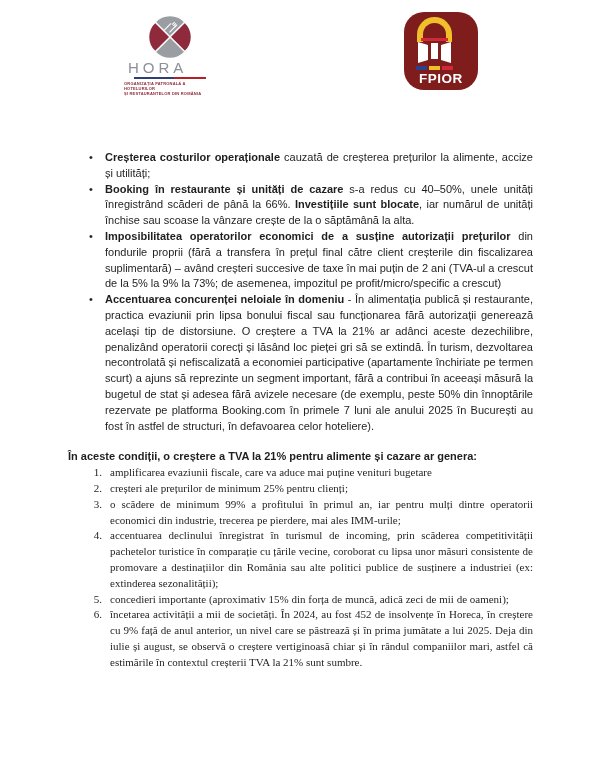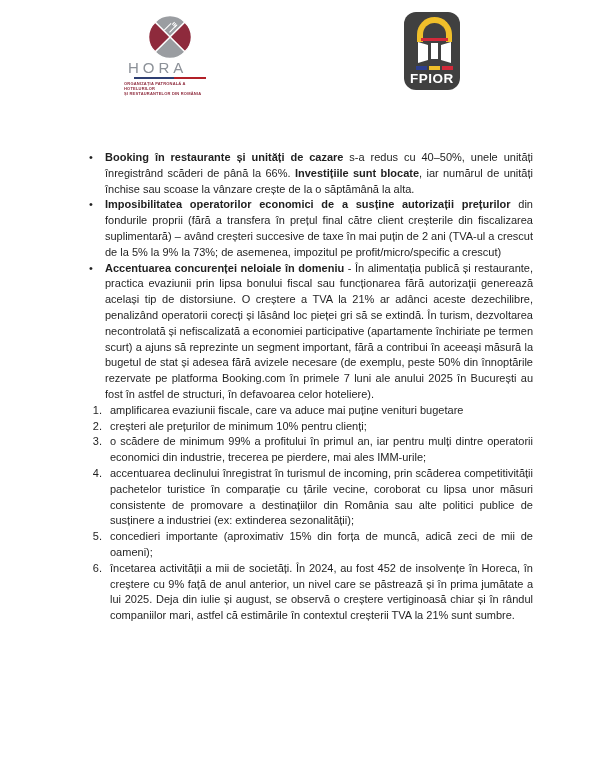--- a/index.html
+++ b/index.html
@@ -22,41 +22,41 @@
   .fihr-circle{left:2px;top:3px;width:60px;height:60px;border:1.3px solid #c9a24b;border-radius:50%;}
   .fihr-35{left:6px;top:0;font-size:40px;line-height:44px;font-weight:bold;font-style:italic;color:#c8a04a;letter-spacing:-2px;}
   .fihr-ani{left:58px;top:14px;background:#c8a04a;color:#fff;font-size:5.5px;line-height:7px;font-weight:bold;padding:1px 3px;border-radius:2px;letter-spacing:.5px;}
   .fihr-name{left:34px;top:32px;font-size:27px;line-height:27px;font-weight:800;color:#2b4da0;white-space:nowrap;}
   .flag{display:inline-block;position:relative!important;width:8px;height:20px;margin:0 1px;border-radius:2px 2px 0 0;
         background:linear-gradient(to right,#27348b 0 33%,#fcd116 33% 66%,#ce1126 66% 100%);vertical-align:baseline;}
   .fihr-swoosh{right:0;top:54px;width:20px;height:9px;border-bottom:2px solid #c8a04a;border-radius:0 0 100% 100%;transform:rotate(-14deg);}
   .fihr-membru{left:36px;top:62px;font-size:4px;line-height:5px;color:#888;}
   .fihr-affil{left:30px;top:68px;font-size:4.8px;line-height:6px;color:#7d3a44;letter-spacing:.3px;white-space:nowrap;}
   
-  .fpior{left:404px;top:12px;width:56px;height:78px;background:#404040;border-radius:12px;}
+  .fpior{left:404px;top:12px;width:74px;height:78px;background:#7f1d1d;border-radius:20px;}
   .fpior *{position:absolute;}
   .fpior-arch{left:13px;top:5px;width:35px;height:25px;border:6px solid #f0bf2a;border-bottom:none;border-radius:18px 18px 0 0;box-sizing:border-box;}
   .fpior-lintel{left:17px;top:26px;width:27px;height:3px;background:#d2293a;}
   .fpior-door-l{left:14px;top:30px;width:10px;height:21px;background:#fff;clip-path:polygon(0 0,100% 14%,100% 86%,0 100%);}
   .fpior-door-r{left:37px;top:30px;width:10px;height:21px;background:#fff;clip-path:polygon(0 14%,100% 0,100% 100%,0 86%);}
   .fpior-door-c{left:27px;top:31px;width:7px;height:16px;background:#fff;}
   .fpior-bar{top:54px;width:11px;height:3.5px;}
   .fpior-bar.b1{left:12px;background:#2d3f8f;}
   .fpior-bar.b2{left:25px;background:#f0bf2a;}
   .fpior-bar.b3{left:38px;background:#d2293a;}
   .fpior-name{left:0;right:0;bottom:4px;text-align:center;color:#fff;font-weight:bold;font-size:13.5px;letter-spacing:.5px;}
   
   .content{position:absolute;top:136px;left:68px;width:465px;font-size:11px;line-height:15.8px;text-align:justify;}
   .content p{margin:0;}
   .b{font-weight:bold;}
   .heading{font-weight:bold;margin-top:15px!important;}
   ul.bullets{margin:14px 0 0;padding:0;list-style:none;}
   ul.bullets li{position:relative;padding-left:37px;}
   ul.bullets li::before{content:"\2022";position:absolute;left:21px;top:0;}
-  ol.numbered{margin:0;padding:0;list-style:none;counter-reset:n;}
+  ol.numbered{margin:0;padding:0;list-style:none;counter-reset:n;font-family:Liberation Serif, serif;}
   ol.numbered li{position:relative;padding-left:42px;counter-increment:n;}
   ol.numbered li::before{content:counter(n) ".";position:absolute;left:14px;width:20px;text-align:right;}
 </style>
 </head>
 <body>
 
 <div class="page">
 
   <div class="logo hora">
     <svg width="42" height="42" viewBox="0 0 40 40">
@@ -85,29 +85,31 @@
     <div class="fpior-door-r"></div>
     <div class="fpior-bar b1"></div>
     <div class="fpior-bar b2"></div>
     <div class="fpior-bar b3"></div>
     <div class="fpior-name">FPIOR</div>
   </div>
 
   <div class="content">
 
     <ul class="bullets" id="bullet-list">
+        <li><span class="b">Creșterea costurilor operaționale</span><span> cauzată de creșterea prețurilor la alimente, accize și utilități;</span></li>
         <li><span class="b">Booking în restaurante și unități de cazare</span><span> s-a redus cu 40–50%, unele unități înregistrând scăderi de până la 66%. </span><span class="b">Investițiile sunt blocate</span><span>, iar numărul de unități închise sau scoase la vânzare crește de la o săptămână la alta.</span></li>
         <li><span class="b">Imposibilitatea operatorilor economici de a susține autorizații prețurilor</span><span> din fondurile proprii (fără a transfera în prețul final către client creșterile din fiscalizarea suplimentară) – având creșteri succesive de taxe în mai puțin de 2 ani (TVA-ul a crescut de la 5% la 9% la 73%; de asemenea, impozitul pe profit/micro/specific a crescut)</span></li>
         <li><span class="b">Accentuarea concurenței neloiale în domeniu</span><span> - În alimentația publică și restaurante, practica evaziunii prin lipsa bonului fiscal sau funcționarea fără autorizații generează același tip de distorsiune. O creștere a TVA la 21% ar adânci aceste dezechilibre, penalizând operatorii corecți și lăsând loc pieței gri să se extindă. În turism, dezvoltarea necontrolată și nefiscalizată a economiei participative (apartamente închiriate pe termen scurt) a ajuns să reprezinte un segment important, fără a contribui în aceeași măsură la bugetul de stat și adesea fără avizele necesare (de exemplu, peste 50% din înnoptările rezervate pe platforma Booking.com în primele 7 luni ale anului 2025 în București au fost în astfel de structuri, în defavoarea celor hoteliere).</span></li>
       </ul>
 
+    <p class="heading">În aceste condiții, o creștere a TVA la 21% pentru alimente și cazare ar genera:</p>
 
     <ol class="numbered" id="numbered-list">
         <li><span>amplificarea evaziunii fiscale, care va aduce mai puține venituri bugetare</span></li>
-        <li><span>creșteri ale prețurilor de minimum 10% pentru clienți;</span></li>
+        <li><span>creșteri ale prețurilor de minimum 25% pentru clienți;</span></li>
         <li><span>o scădere de minimum 99% a profitului în primul an, iar pentru mulți dintre operatorii economici din industrie, trecerea pe pierdere, mai ales IMM-urile;</span></li>
         <li><span>accentuarea declinului înregistrat în turismul de incoming, prin scăderea competitivității pachetelor turistice în comparație cu țările vecine, coroborat cu lipsa unor măsuri consistente de promovare a destinațiilor din România sau alte politici publice de susținere a industriei (ex: extinderea sezonalității);</span></li>
         <li><span>concedieri importante (aproximativ 15% din forța de muncă, adică zeci de mii de oameni);</span></li>
         <li><span>încetarea activității a mii de societăți. În 2024, au fost 452 de insolvențe în Horeca, în creștere cu 9% față de anul anterior, un nivel care se păstrează și în prima jumătate a lui 2025. Deja din iulie și august, se observă o creștere vertiginoasă chiar și în rândul companiilor mari, astfel că estimările în contextul creșterii TVA la 21% sunt sumbre.</span></li>
       </ol>
   </div>
 
 </div>
 
 </body></html>

